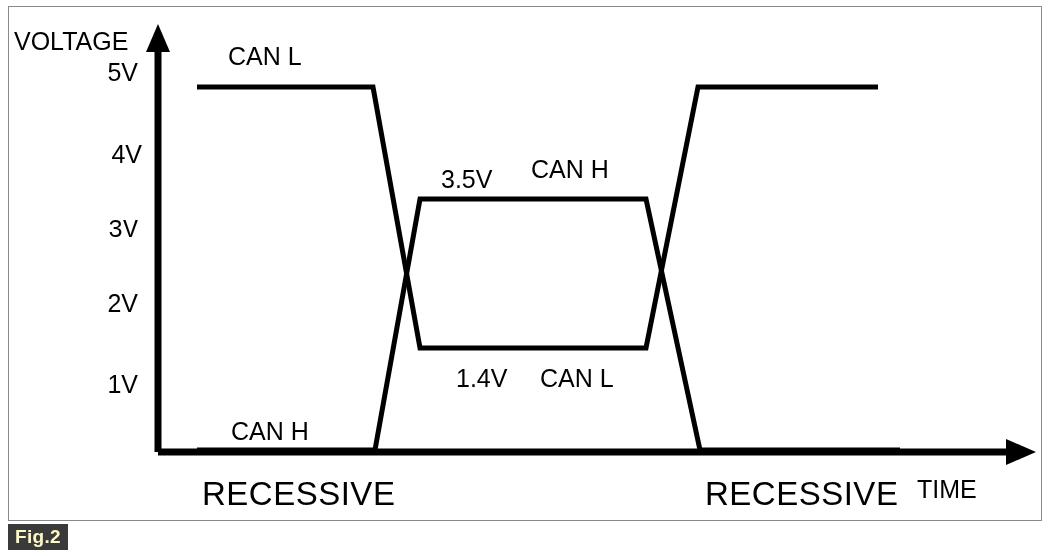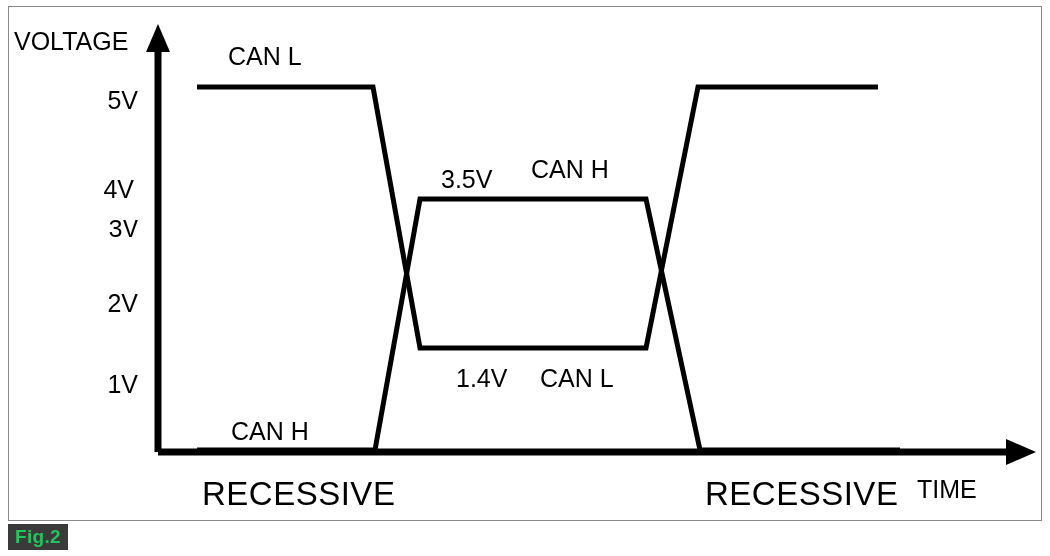--- a/index.html
+++ b/index.html
@@ -53,21 +53,21 @@
   }
   .state-label {
     font-size: 33px;
     letter-spacing: 0.5px;
   }
   #fig-badge {
     position: absolute;
     left: 8px;
     top: 524px;
     background: #3a3a3a;
-    color: #22c55e;
+    color: #fef9c3;
     font-size: 19px;
     font-weight: bold;
     padding: 3px 7px 4px 7px;
     line-height: 1;
     letter-spacing: 0.3px;
   }
 </style>
 </head>
 <body>
 
@@ -87,22 +87,22 @@
       <polygon points="1036,452 1006,439 1006,465" fill="#000000"></polygon>
     </g>
 
     <polyline points="197,87 373,87 420,348 646,348 698,87 878,87" fill="none" stroke="#000000" stroke-width="5" stroke-linejoin="miter" stroke-linecap="butt"></polyline>
 
     <polyline points="197,450 375,450 420,199 646,199 700,450 900,450" fill="none" stroke="#000000" stroke-width="5" stroke-linejoin="miter" stroke-linecap="butt"></polyline>
   </svg>
 
   <div class="lbl axis-title" style="left:14px; top:29px;">VOLTAGE</div>
 
-  <div class="lbl ytick" style="left:78px; top:88px;">5V</div>
-  <div class="lbl ytick" style="left:74px; top:142px;margin-top:35px;">4V</div>
+  <div class="lbl ytick" style="left:78px; top:60px;">5V</div>
+  <div class="lbl ytick" style="left:82px; top:142px;">4V</div>
   <div class="lbl ytick" style="left:78px; top:218px;font-family:Liberation Mono, monospace;">3V</div>
   <div class="lbl ytick" style="left:78px; top:291px;">2V</div>
   <div class="lbl ytick" style="left:78px; top:372px;">1V</div>
 
   <div class="lbl sig-label" style="left:228px; top:44px;">CAN L</div>
 
   <div class="lbl sig-label" style="left:231px; top:419px;">CAN H</div>
 
   <div class="lbl sig-label" style="left:441px; top:157px;margin-top:10px;">3.5V</div>
 

